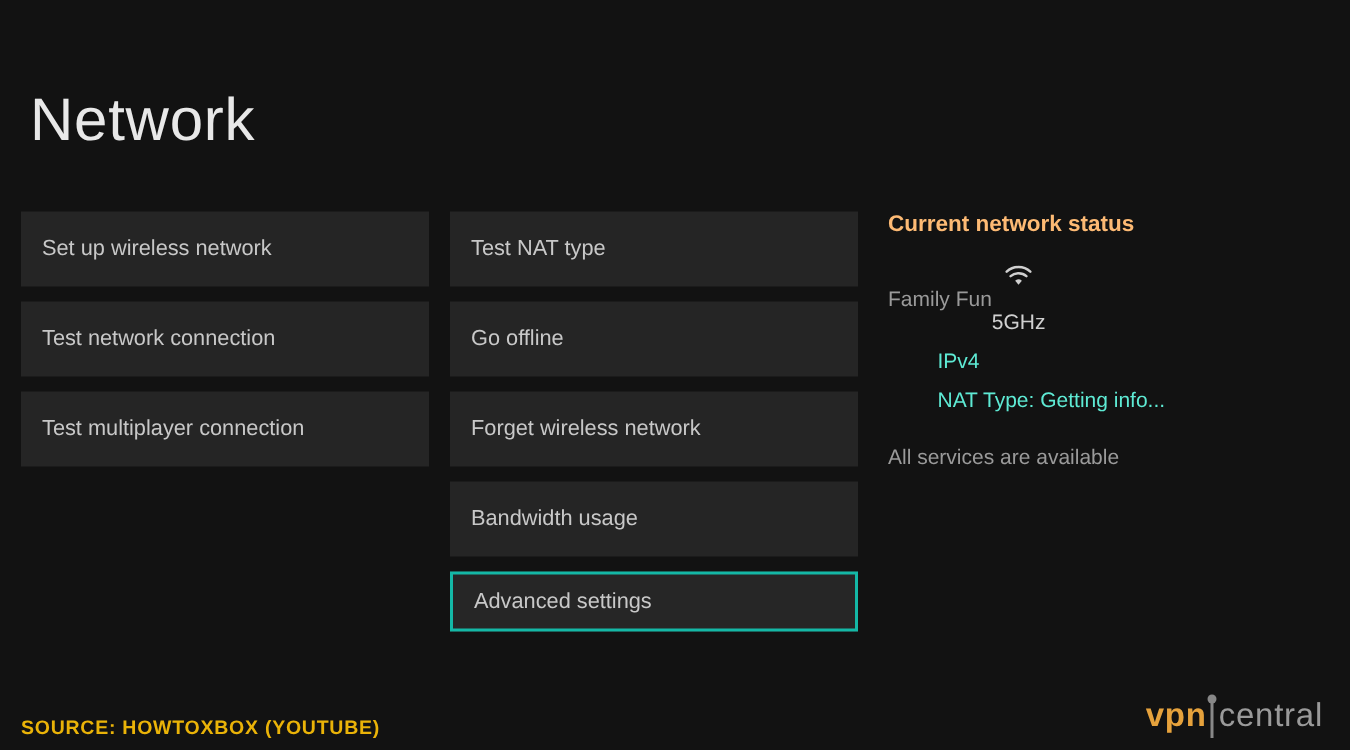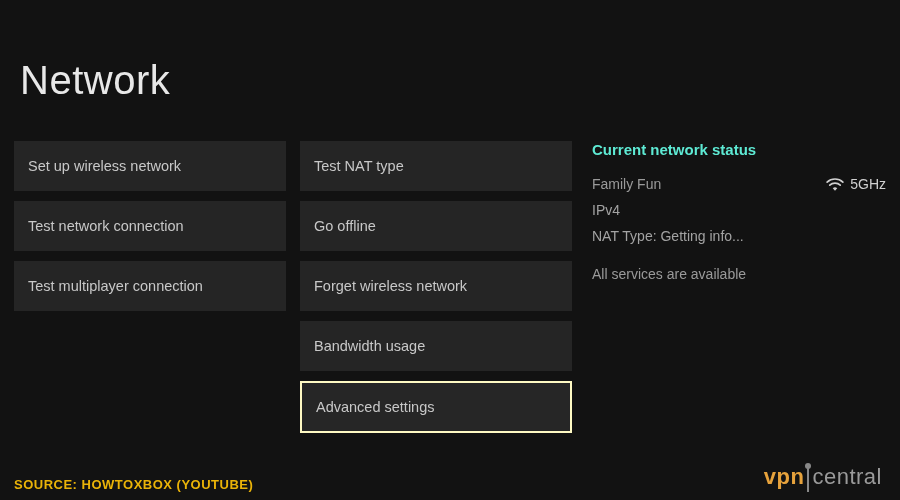--- a/index.html
+++ b/index.html
@@ -34,52 +34,53 @@
     background: #252525;
     height: 50px;
     display: flex;
     align-items: center;
     padding: 0 14px;
     font-size: 14.5px;
     color: #c8c8c8;
     cursor: pointer;
   }
   .tile.selected {
-    border: 2px solid #fef9c3;
-    height: 52px;
+    border: 2px solid #14b8a6;
+    height: 40px;
     background: #262626;
   }
   .status-panel {
     padding-left: 6px;
     width: 300px;
   }
   .status-title {
     font-size: 15px;
     font-weight: 700;
-    color: #5eead4;
+    color: #fdba74;
     margin-bottom: 18px;
   }
   .status-row {
     display: flex;
     align-items: center;
-    justify-content: space-between;
     font-size: 14px;
     color: #9a9a9a;
     margin-bottom: 10px;
   }
   .status-line {
     font-size: 14px;
-    color: #a3a3a3;
+    color: #5eead4;
     margin-bottom: 10px;
+    margin-left: 33px;
   }
   .wifi-group {
     display: flex;
     align-items: center;
-    gap: 6px;
+    gap: 16px;
     color: #d0d0d0;
+    flex-direction: column;
   }
   .wifi-icon svg { display: block; }
   .services {
     margin-top: 22px;
     font-size: 14px;
     color: #9a9a9a;
   }
   .source-credit {
     position: absolute;
     left: 14px;

